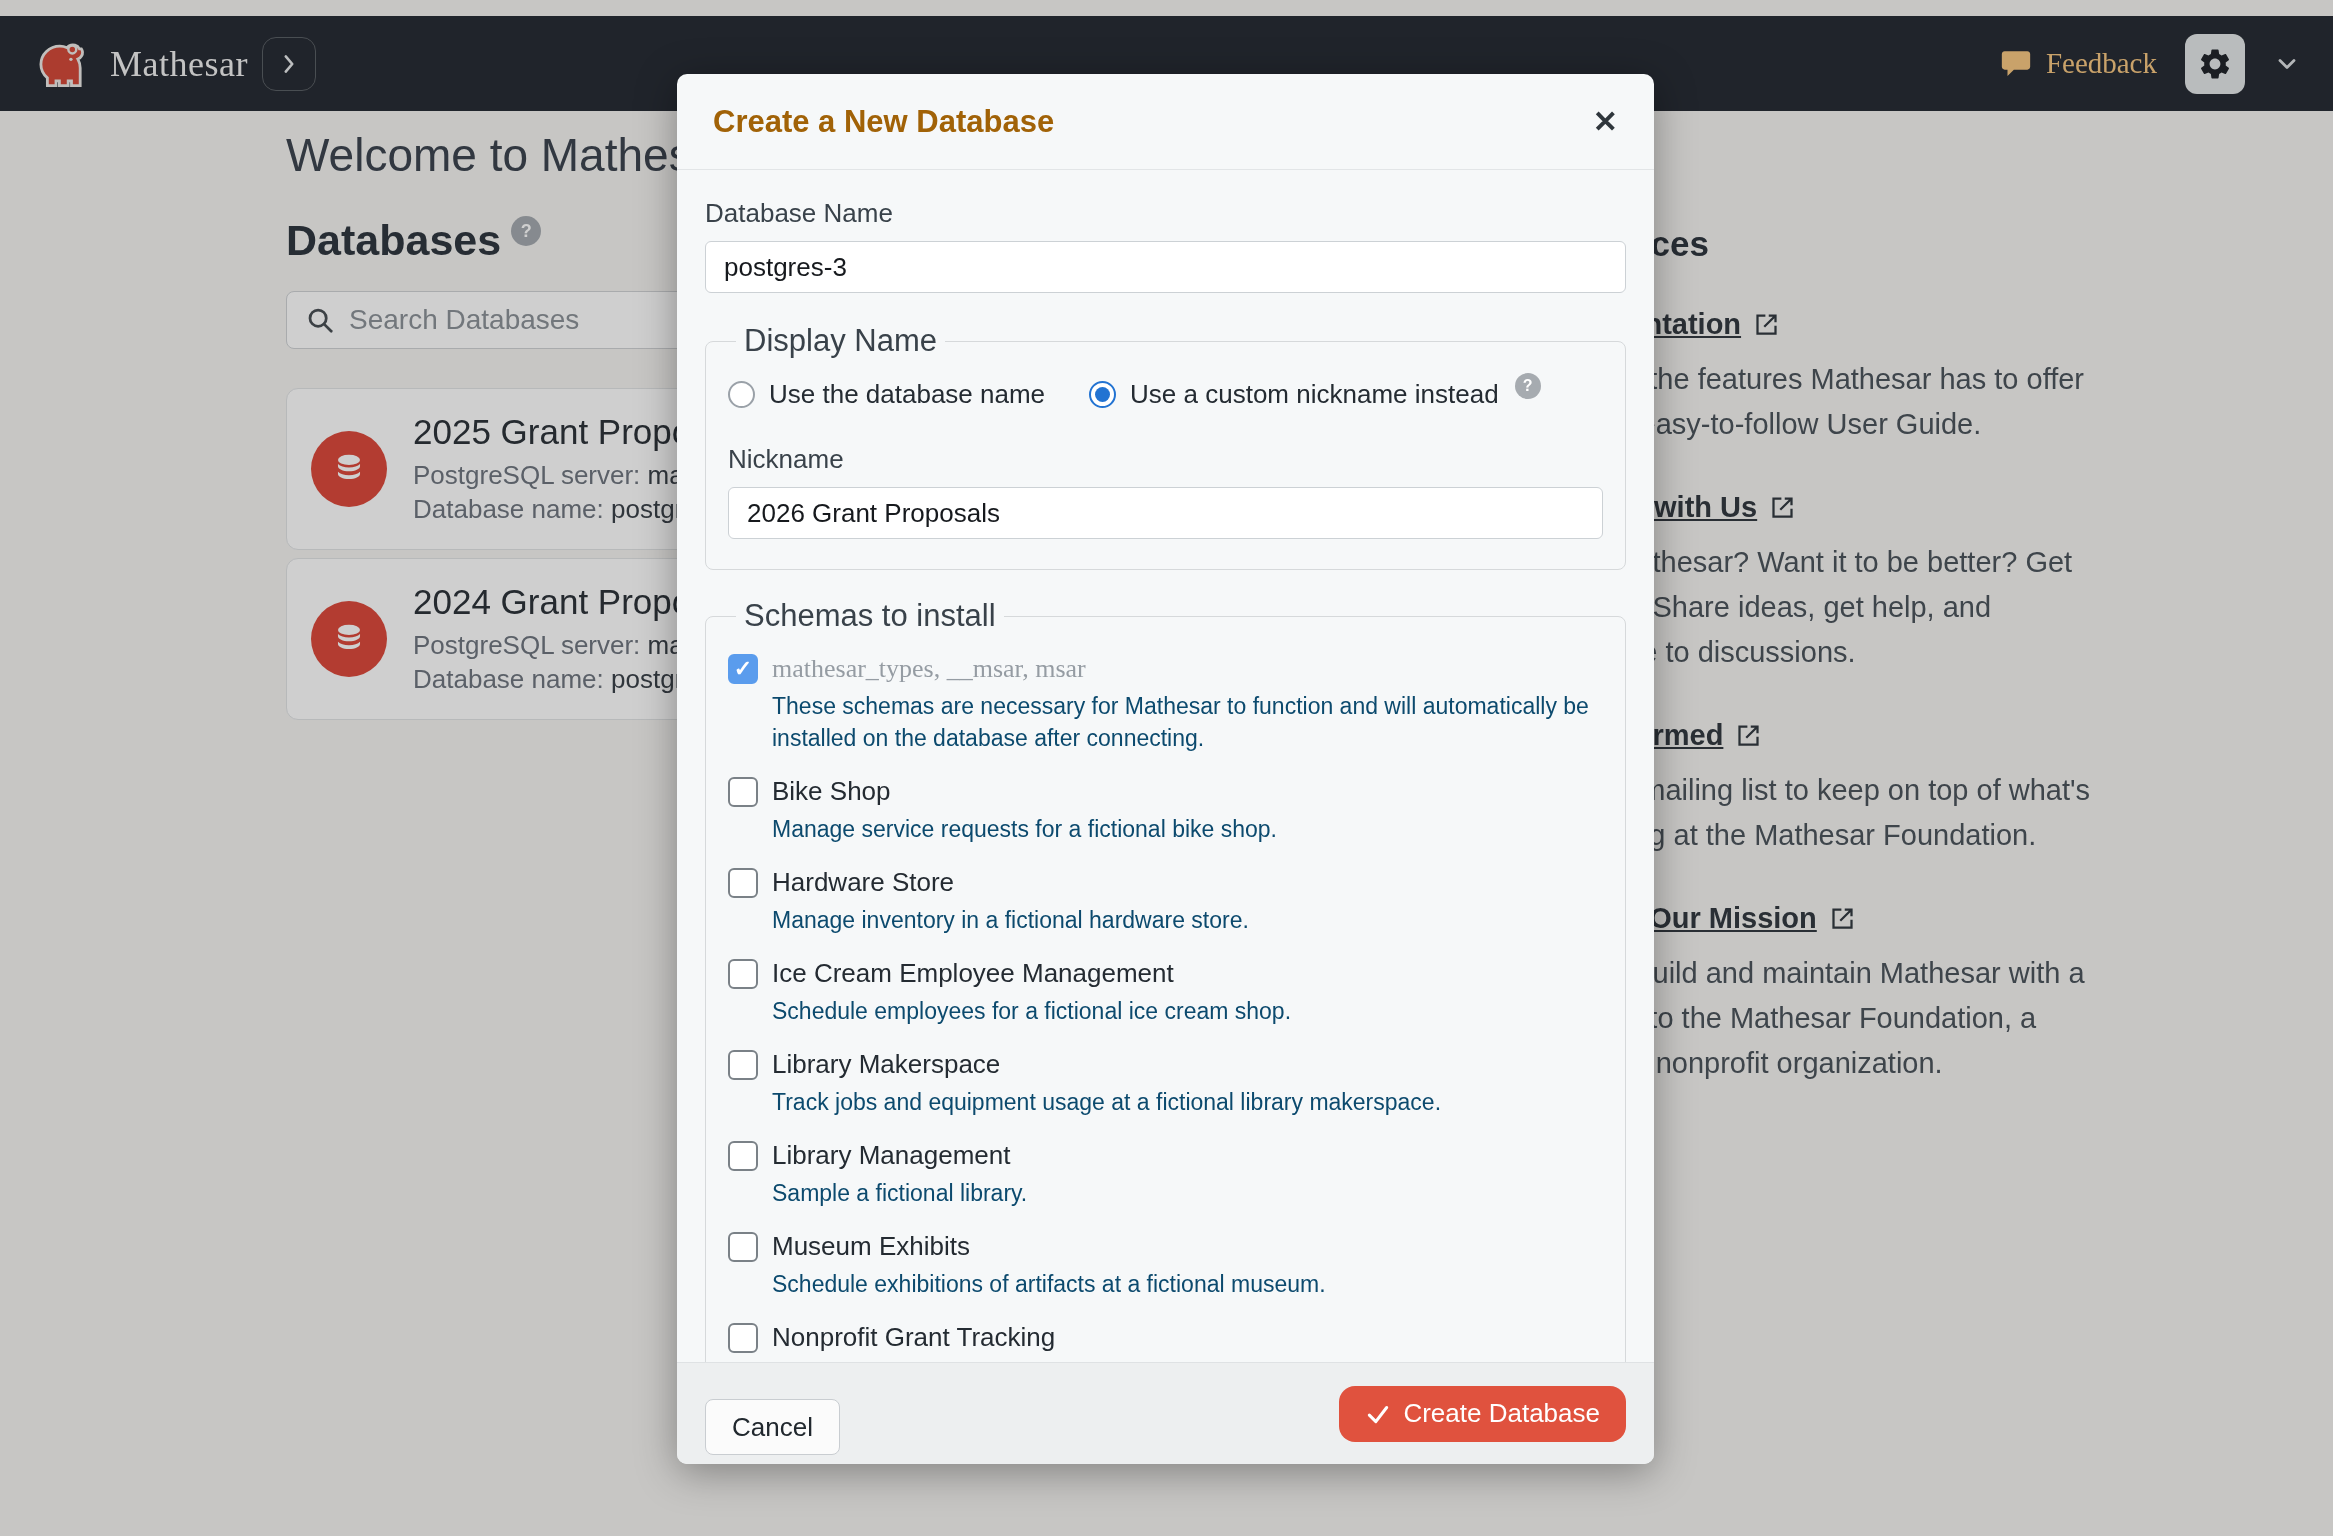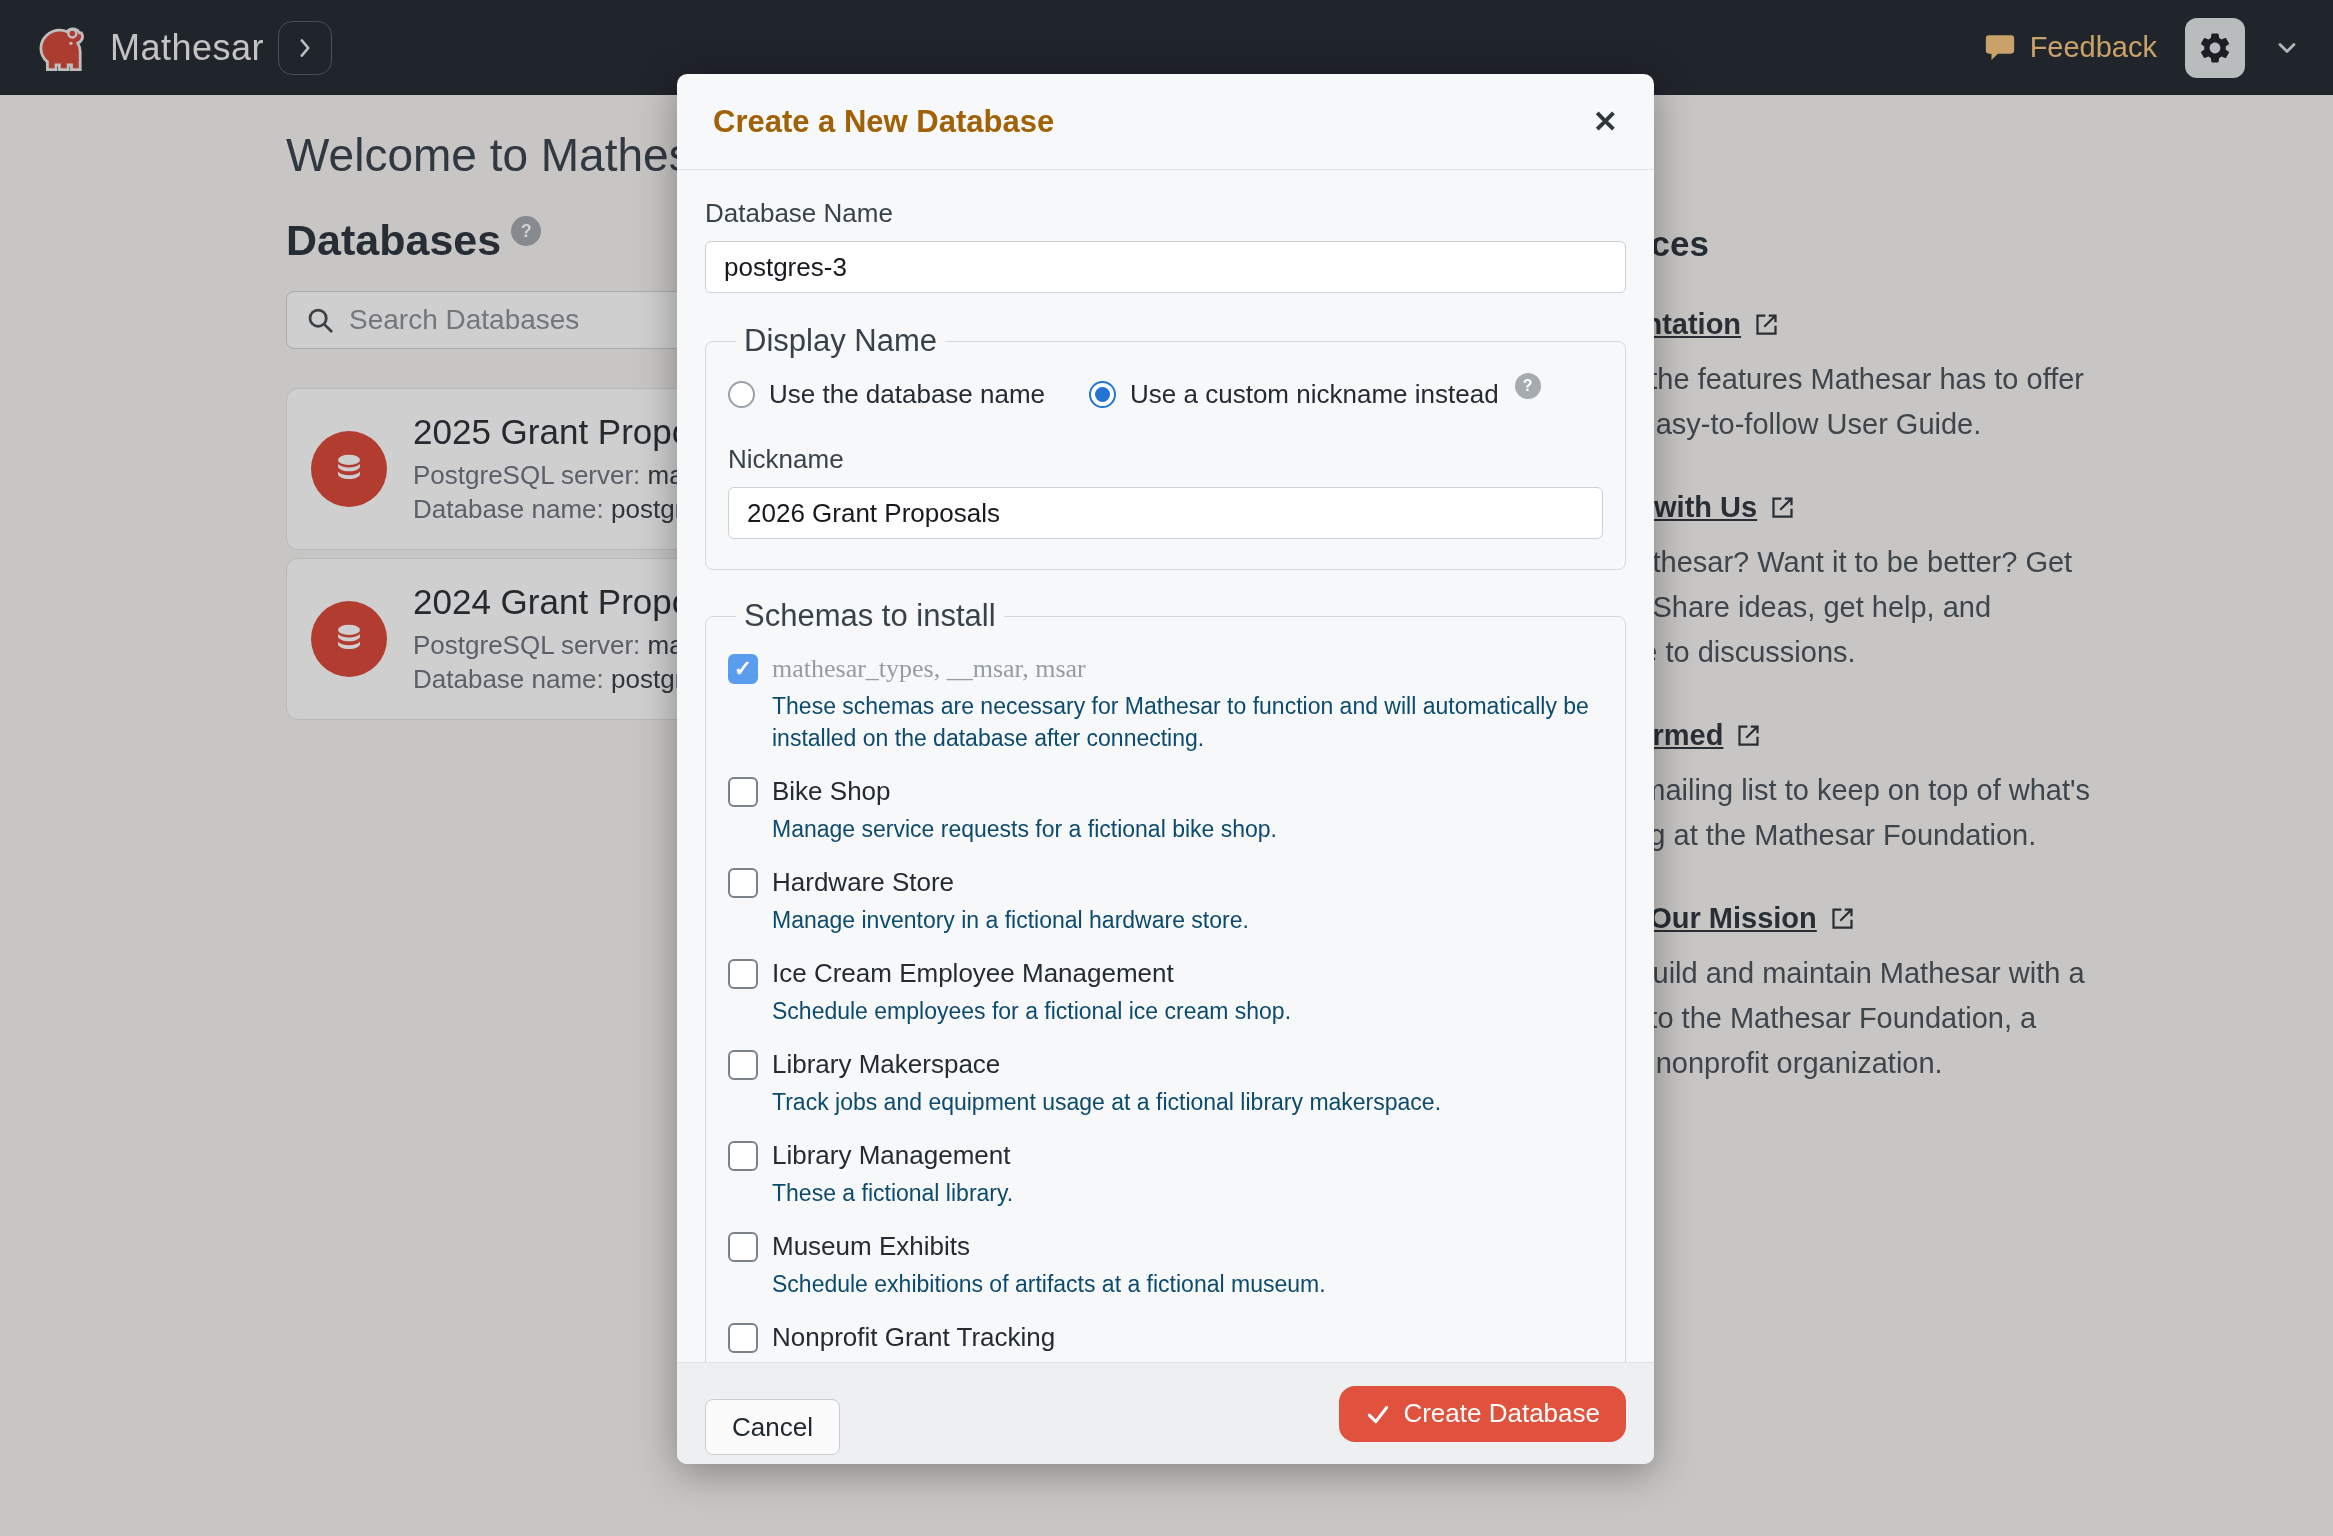--- a/index.html
+++ b/index.html
@@ -1,21 +1,21 @@
 <!DOCTYPE html>
 <html><head>
 <meta charset="utf-8">
 <style>
   * { margin:0; padding:0; box-sizing:border-box; }
   html,body { width:2333px; height:1536px; overflow:hidden; }
   body { font-family:"Liberation Sans", sans-serif; background:#f5f4f2; position:relative; }
 
   
-  .navbar { position:absolute; left:0; top:0; width:100%; height:95px; background:#282d35;
-            display:flex; align-items:center; padding:0 32px; z-index:1; }
+  .navbar { position:absolute; left:0; top:16px; width:100%; height:95px; background:#282d35;
+            display:flex; align-items:center; padding:0 32px; z-index:1;font-family:Liberation Serif, serif; }
   .brand { display:flex; align-items:center; gap:18px; }
   .brand-logo { width:60px; height:60px; }
   .brand-name { font-size:36px; color:#f1f1f1; font-weight:500; letter-spacing:0.5px; }
   .nav-expand { width:54px; height:54px; border:1.5px solid #5b6066; border-radius:14px;
                 display:flex; align-items:center; justify-content:center; margin-left:14px; cursor:pointer; }
   .nav-right { margin-left:auto; display:flex; align-items:center; gap:28px; }
   .feedback { display:flex; align-items:center; gap:13px; color:#f8c883; font-size:29px; cursor:pointer; }
   .gear-btn { width:60px; height:60px; background:#e4e8e9; border-radius:12px;
               display:flex; align-items:center; justify-content:center; cursor:pointer; }
   .chev-down { display:flex; align-items:center; cursor:pointer; }
@@ -325,21 +325,21 @@
           <span class="schema-label">Library Makerspace</span>
         </div>
         <div class="schema-desc">Track jobs and equipment usage at a fictional library makerspace.</div>
       </div>
 
       <div class="schema-item">
         <div class="schema-row">
           <span class="checkbox"></span>
           <span class="schema-label">Library Management</span>
         </div>
-        <div class="schema-desc">These a fictional library.</div>
+        <div class="schema-desc">Sample a fictional library.</div>
       </div>
 
       <div class="schema-item">
         <div class="schema-row">
           <span class="checkbox"></span>
           <span class="schema-label">Museum Exhibits</span>
         </div>
         <div class="schema-desc">Schedule exhibitions of artifacts at a fictional museum.</div>
       </div>
 

